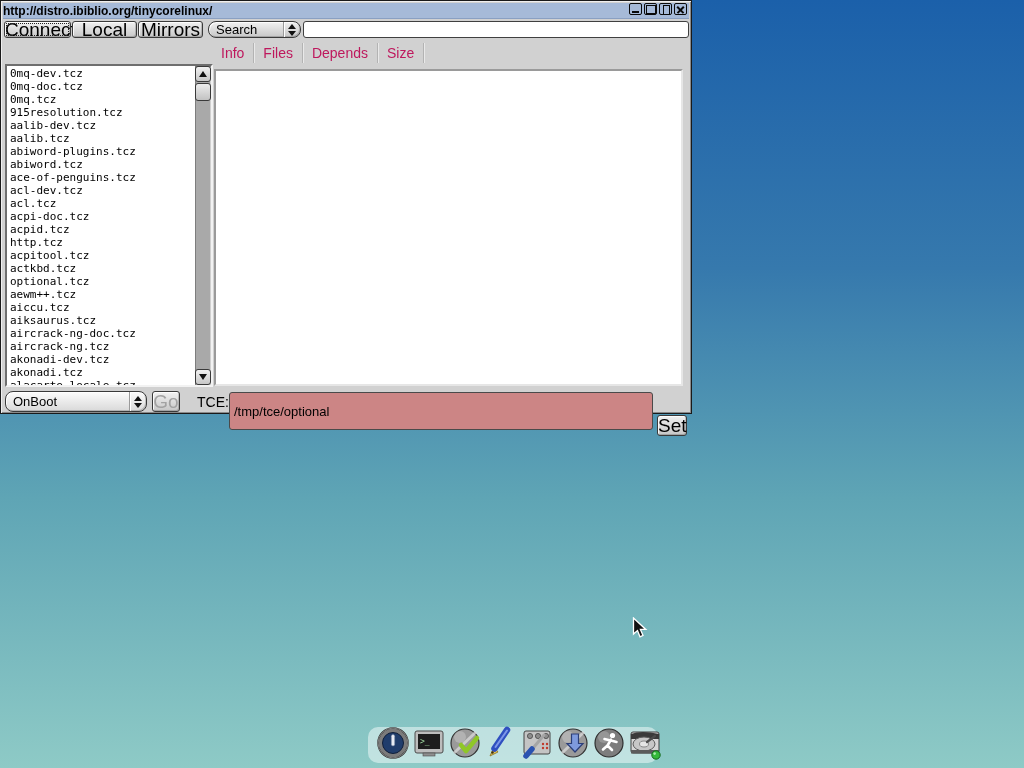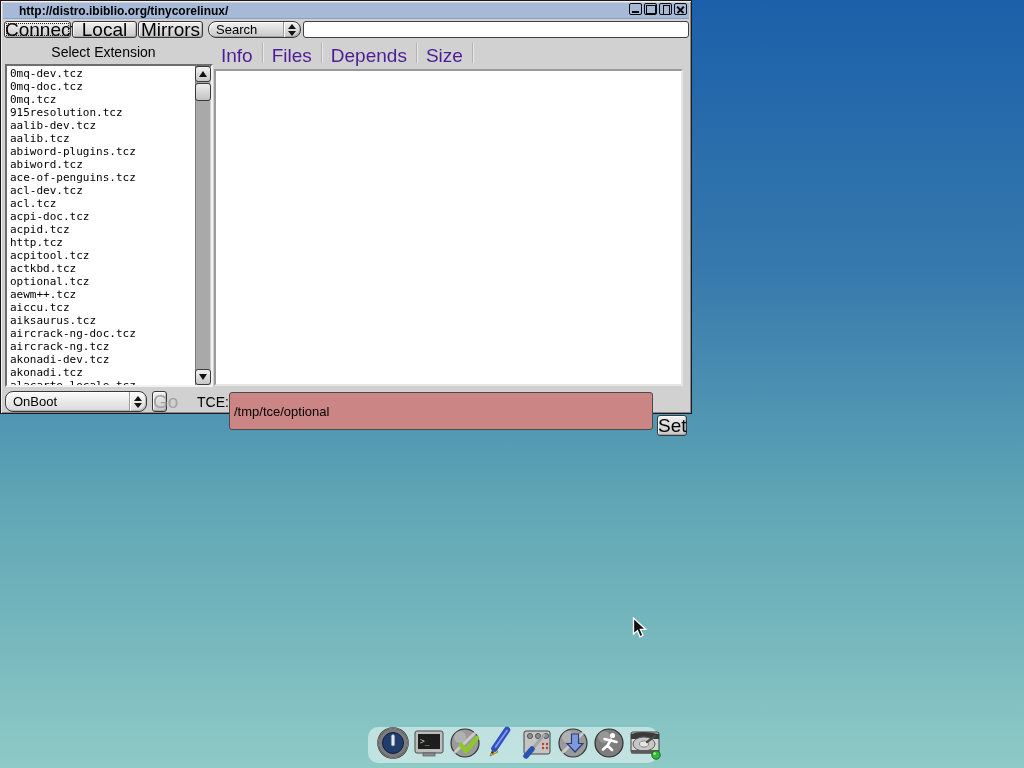--- a/index.html
+++ b/index.html
@@ -15,21 +15,21 @@
     position:absolute; left:0; top:0; width:692px; height:414px;
     background:#d1d1d1; border:1px solid #1a1a1a;
     box-shadow:inset 1px 1px 0 #efefef, inset -1px -1px 0 #8a8a8a;
   }
   .titlebar {
     position:absolute; left:2px; top:2px; width:686px; height:16px;
     background:#a6bad8; display:flex; align-items:center;
     box-shadow:inset 0 -1px 0 #8aa0c2;
   }
   .title-text {
-    font-size:12px; font-weight:bold; color:#000; padding-left:16px;
+    font-size:12px; font-weight:bold; color:#000; 
     white-space:nowrap; line-height:16px;
   }
   .win-controls { position:absolute; right:4px; top:2px; display:flex; gap:2px; }
   .wbtn {
     position:relative; width:13px; height:12px; border:1px solid #0a0a0a;
     border-radius:2px; background:transparent; cursor:default;
   }
   .wbtn-min::after { content:""; position:absolute; left:2px; bottom:1px; width:7px; height:2px; background:#0a0a0a; }
   .wbtn-max::after { content:""; position:absolute; left:1px; top:1px; width:8px; height:7px; border:1px solid #0a0a0a; }
   .wbtn-shade::after { content:""; position:absolute; left:3px; top:1px; width:5px; height:8px; border:1px solid #0a0a0a; }
@@ -71,21 +71,21 @@
   .tb-search  { left:207px; top:20px; width:93px; height:17px; }
   .tb-input   { left:302px; top:20px; width:386px; }
 
   
   .select-ext {
     position:absolute; left:0; top:43px; width:205px; text-align:center;
     font-size:14px; color:#000;
   }
   .tabs { position:absolute; left:211px; top:42px; height:20px; display:flex; }
   .tab {
-    font-size:19px; color:#4c1d95; padding:2px 9px 0 9px;
+    font-size:14px; color:#be185d; padding:2px 9px 0 9px;
     border-right:1px solid #b3b3b3; box-shadow:1px 0 0 #e9e9e9;
   }
 
   
   .listbox {
     position:absolute; left:4px; top:63px; width:208px; height:323px; background:#fff;
     border:2px solid; border-color:#6e6e6e #f2f2f2 #f2f2f2 #6e6e6e; overflow:hidden;
   }
   .list-items { position:absolute; left:3px; top:1px; right:17px; bottom:0; overflow:hidden; }
   .ext-item {
@@ -110,21 +110,21 @@
 
   
   .info-pane {
     position:absolute; left:213px; top:68px; width:469px; height:317px; background:#fff;
     border:2px solid; border-color:#9a9a9a #e6e6e6 #e6e6e6 #9a9a9a;
   }
 
   
   .ft-onboot { left:4px; top:390px; width:142px; height:21px; background:linear-gradient(#fcfcfc,#d9d9d9); }
   .ft-go {
-    left:151px; top:390px; width:15px; height:21px; line-height:19px; color:#a2a2a2;
+    left:151px; top:390px; width:28px; height:21px; line-height:19px; color:#a2a2a2;
   }
   .ft-tce-label { position:absolute; left:196px; top:393px; font-size:14px; color:#000; }
   .ft-tce-field {
     position:absolute; left:228px; top:391px; width:424px; height:19px;
     background:#cc8585; border:1px solid #4a4a4a; border-radius:3px;
     font-size:13px; color:#000; padding:18px 4px; font-family:"Liberation Sans",sans-serif;
   }
   .ft-set { left:656px; top:390px; width:30px; height:21px; line-height:19px;margin-top:24px; }
 
   
@@ -162,21 +162,20 @@
 
     <div class="combo tb-search">
       <span class="combo-label">Search</span>
       <span class="spinner">
         <span class="arr-up"></span>
           <span class="arr-down"></span>
       </span>
     </div>
     <input class="text-input tb-input" value="" style="">
 
-    <div class="select-ext">Select Extension</div>
     <div class="tabs">
       <span class="tab">Info</span>
       <span class="tab">Files</span>
       <span class="tab">Depends</span>
       <span class="tab">Size</span>
     </div>
 
     <div class="listbox">
       <div class="list-items">
           <div class="ext-item">0mq-dev.tcz</div>

